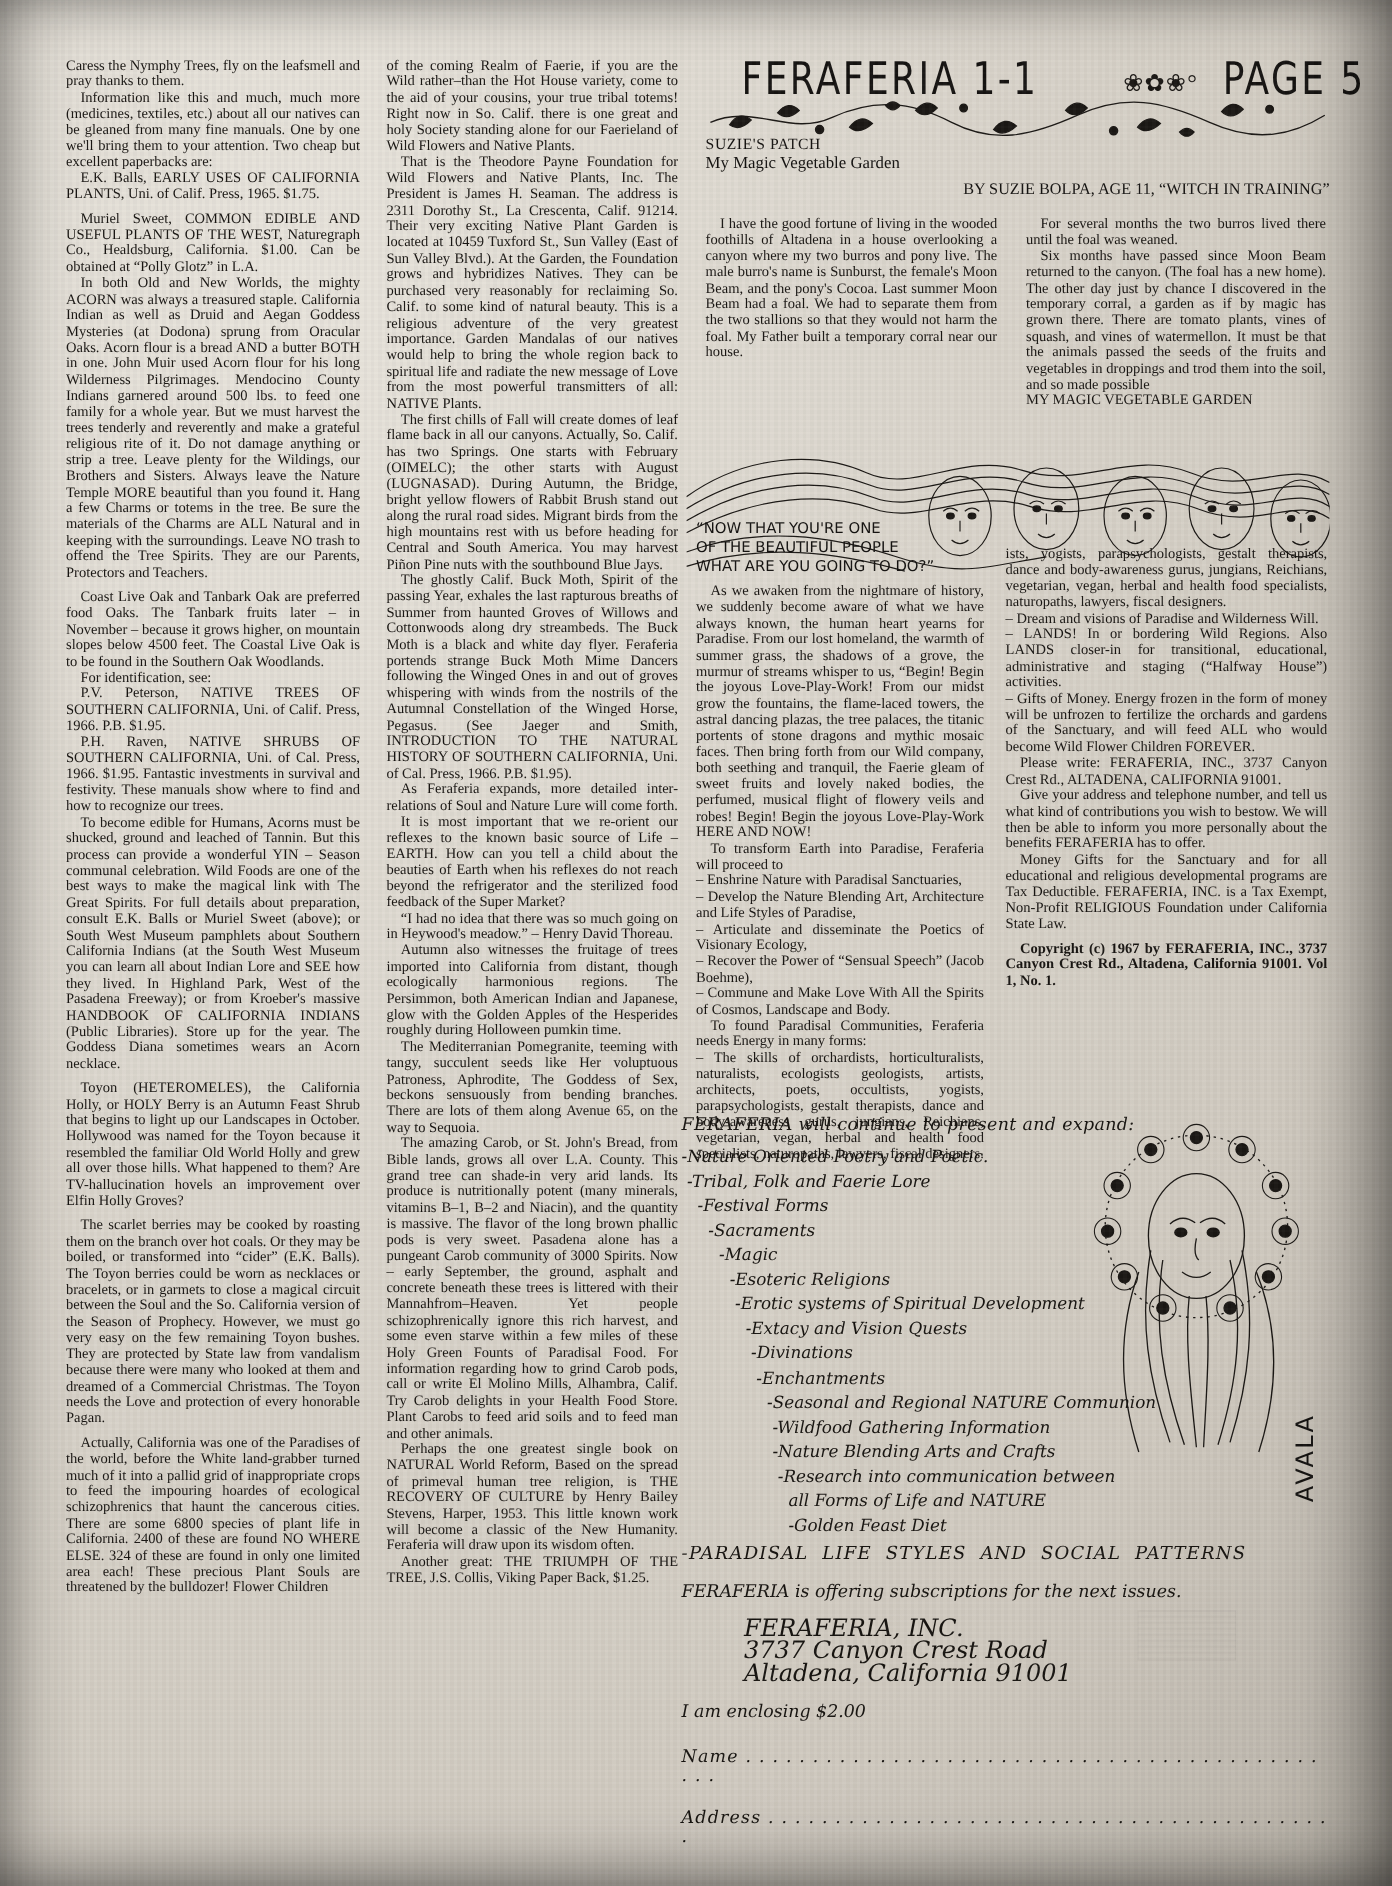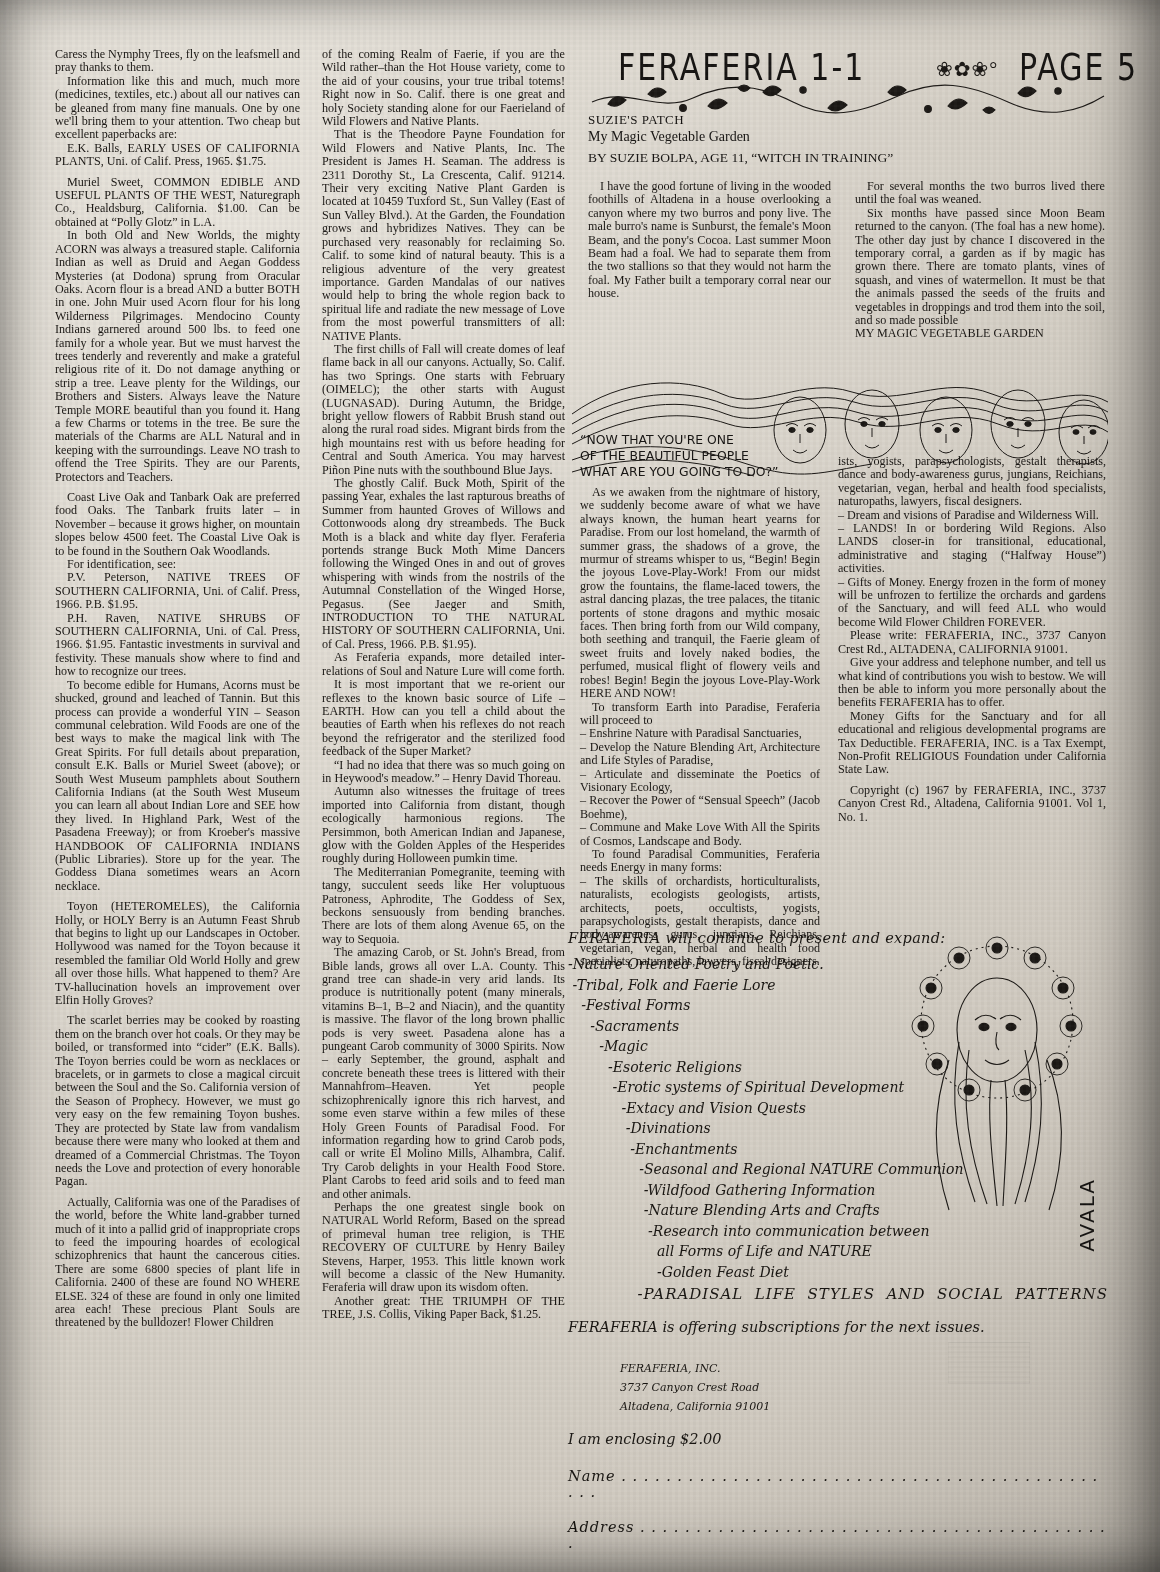--- a/index.html
+++ b/index.html
@@ -70,21 +70,21 @@
   }
   #vine { position:absolute; left:588px; top:82px; width:520px; height:34px; }
 
   #suzie-title {
     position:absolute; left:588px; top:112px; width:520px; 
     font-family:"Liberation Serif", serif; color:#141210;
   }
   #suzie-title .t1 { font-size:13px; letter-spacing:.5px; }
   #suzie-title .t2 { font-size:14px; margin-top:1px; }
   #suzie-byline {
-    position:absolute; left:588px; top:150px; width:520px; text-align:left;
+    position:absolute; left:588px; top:150px; width:520px; text-align:right;
     font-family:"Liberation Serif", serif; font-size:13.5px; color:#141210;
   }
   #col3 { left:588px; top:180px; width:243px; }
   #col4 { left:855px; top:180px; width:250px; }
 
   
   #faces {
     position:absolute; left:572px; top:368px; width:536px; height:118px;
   }
   #quote {
@@ -97,37 +97,37 @@
 
   
   #handwrite {
     position:absolute; left:568px; top:930px; width:540px;
     font-family:"DejaVu Serif", serif; font-style:italic;
     color:#16130f;
   }
   #hw-intro { font-size:14.5px; letter-spacing:.3px; }
   .hw-list { margin-top:8px; font-size:14px; line-height:20.5px; }
   .hw-list div { white-space:pre; }
-  #hw-caps { font-size:15px; letter-spacing:1px; margin-top:2px; font-style:italic;text-align:right; }
+  #hw-caps { font-size:15px; letter-spacing:1px; margin-top:2px; font-style:italic; }
   #hw-sub { margin-top:14px; font-size:14.5px; }
-  #hw-addr { margin-top:24px; margin-left:52px; font-size:11px; line-height:19px; }
+  #hw-addr { margin-top:12px; margin-left:52px; font-size:20px; line-height:19px; }
   #hw-enter { margin-top:14px; font-size:14.5px; line-height:19px; }
   .formline { margin-top:19px; font-size:14.5px; letter-spacing:1px; }
 
   #avala-art {
     position:absolute; left:905px; top:930px; width:200px; height:290px;
   }
   #avala-label {
     position:absolute; right:6px; bottom:42px;
     font-family:"DejaVu Sans", sans-serif; font-size:20px; letter-spacing:2px;
     color:#141210;
     transform: rotate(-90deg); transform-origin: right bottom;
   }
   .copyright {
-    font-size:12.1px; line-height:13.4px; text-indent:12px;
+    font-size:12.1px; line-height:13.4px; text-indent:12px;font-weight:bold;
   }
   .stamp {
     position:absolute; right:130px; bottom:188px; width:80px; height:40px;
     border:1px solid rgba(0,0,0,.12); opacity:.25;
     background:repeating-linear-gradient(0deg, rgba(0,0,0,.09) 0 2px, transparent 2px 5px);
   }
 </style>
 </head>
 <body>
 

